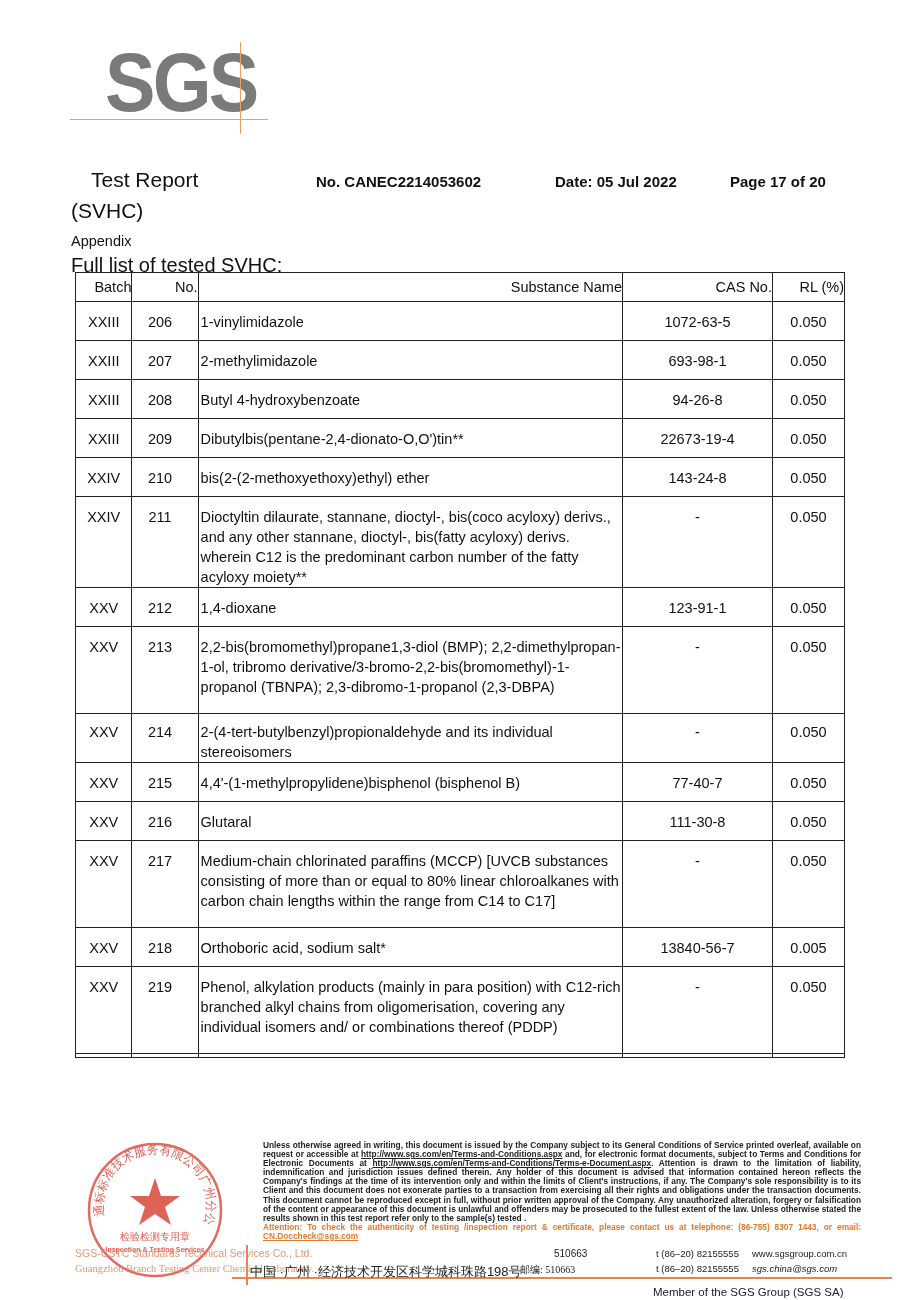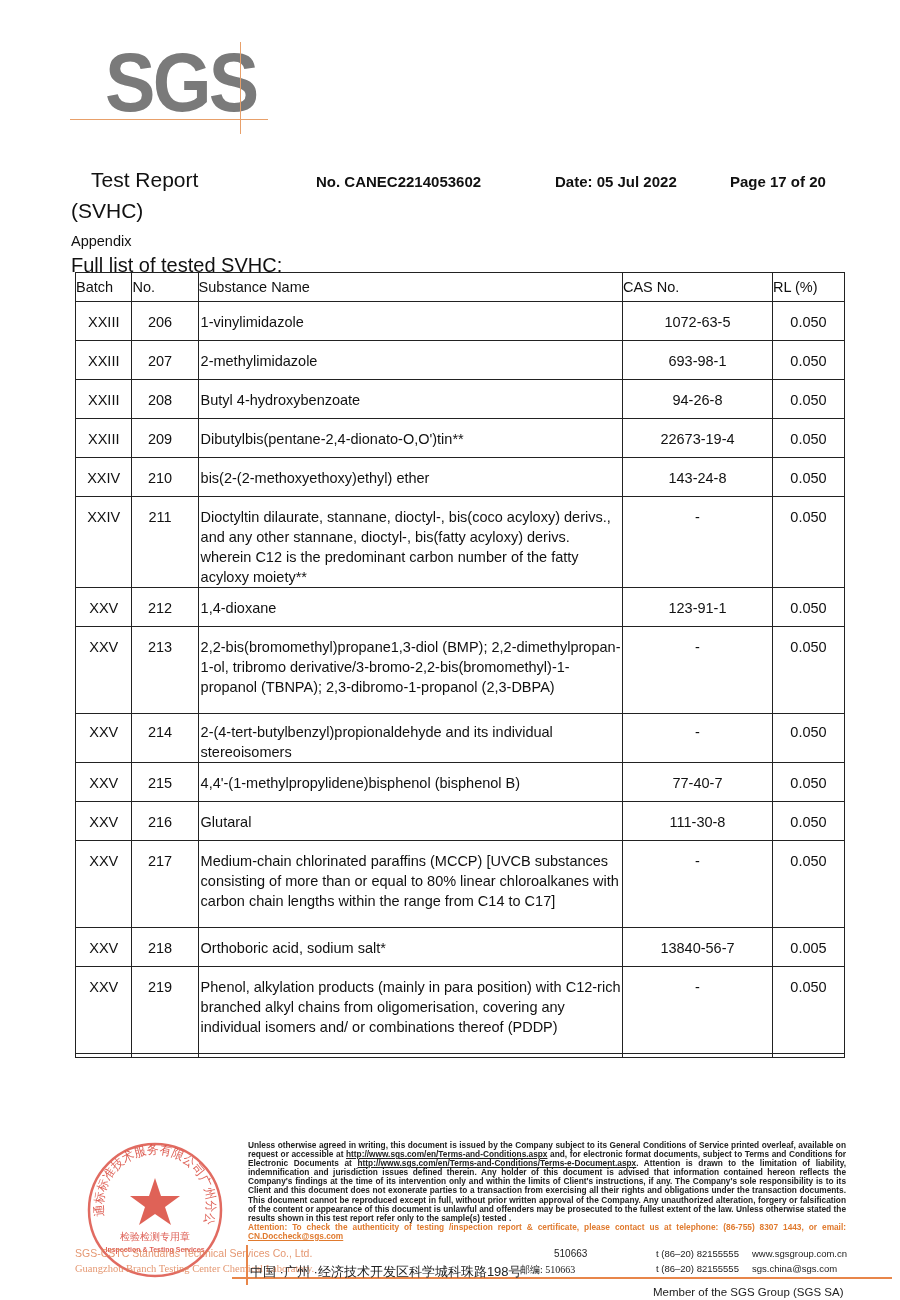--- a/index.html
+++ b/index.html
@@ -16,49 +16,49 @@
   .hdr { font-size:15px; top:173px;font-weight:bold; }
   #title1 { left:71px; top:168px; font-size:21px;margin-left:20px; }
   #title2 { left:71px; top:199px; font-size:21px; }
   #appendix { left:71px; top:233px; font-size:14.5px; }
   #fulllist { left:71px; top:254px; font-size:20px; }
 
   
   #svhc-table { position:absolute; left:75px; top:272px; width:770px; border-collapse:collapse;
     font-size:14.5px; }
   #svhc-table td, #svhc-table th { border:1.5px solid #222; vertical-align:top; padding:0; }
-  #svhc-table th { font-weight:normal; height:28px; vertical-align:middle; text-align:left; }
+  #svhc-table th { font-weight:normal; height:28px; vertical-align:middle; text-align:right; }
   #svhc-table td { line-height:20px; }
   .c-batch { width:56px; text-align:center; padding-top:10px !important; }
   .c-no { width:56px; text-align:center; padding-right:10px !important; padding-top:10px !important; }
   .c-name { width:428px; text-align:left; padding-left:2px !important; padding-top:10px !important; }
   .c-cas { width:152px; text-align:center; padding-top:10px !important; }
   .c-rl { width:72px; text-align:center; padding-top:10px !important; }
   tr.r1 td { height:28px; }
   tr.r2 td { height:34px; padding-top:8px !important; }
   tr.r4 td { height:76px; }
   tr.tail td { height:3px; padding:0 !important; }
 
   
-  #disclaimer { left:248px; top:1141px; width:598px; font-size:8.3px; line-height:9.1px;
+  #disclaimer { left:263px; top:1141px; width:598px; font-size:8.3px; line-height:9.1px;
     font-weight:bold; text-align:justify; color:#222; }
   #disclaimer .link { text-decoration:underline; }
   #attention { color:#e07a2e; }
   #attention .link { text-decoration:underline; }
   #foot-vline { left:246px; top:1245px; width:2px; height:40px; background:#e8864a; }
   #foot-hline { left:232px; top:1277px; width:660px; height:2px; background:#e8864a; }
   .addr { font-size:8.5px; color:#222; }
   #addr-en { left:250px; top:1322px; }
   #postcode1 { left:548px; top:1248px; font-size:10px;padding-left:6px; }
   #addr-cn { left:250px; top:1263px; font-size:13px; }
   #postlabel { left:520px; top:1263px; font-size:10px;font-family:Liberation Serif, serif; }
   #tel1 { left:656px; top:1248px; font-size:9.5px; }
   #tel2 { left:656px; top:1263px; font-size:9.5px; }
   #web { left:752px; top:1248px; font-size:9.5px; }
-  #email { left:752px; top:1263px; font-size:9.5px; }
+  #email { left:752px; top:1263px; font-size:9.5px;font-style:italic; }
   #member { left:653px; top:1286px; font-size:11.5px; color:#222; }
 
   
   #stamp { left:85px; top:1140px; width:140px; height:140px; }
   #stamp-caption1 { left:75px; top:1247px; font-size:10.5px; color:#e0865a; opacity:0.85; }
   #stamp-caption2 { left:75px; top:1263px; font-size:10.5px; color:#e0865a; opacity:0.85;font-family:Liberation Serif, serif; }
 </style>
 </head>
 <body>
 

